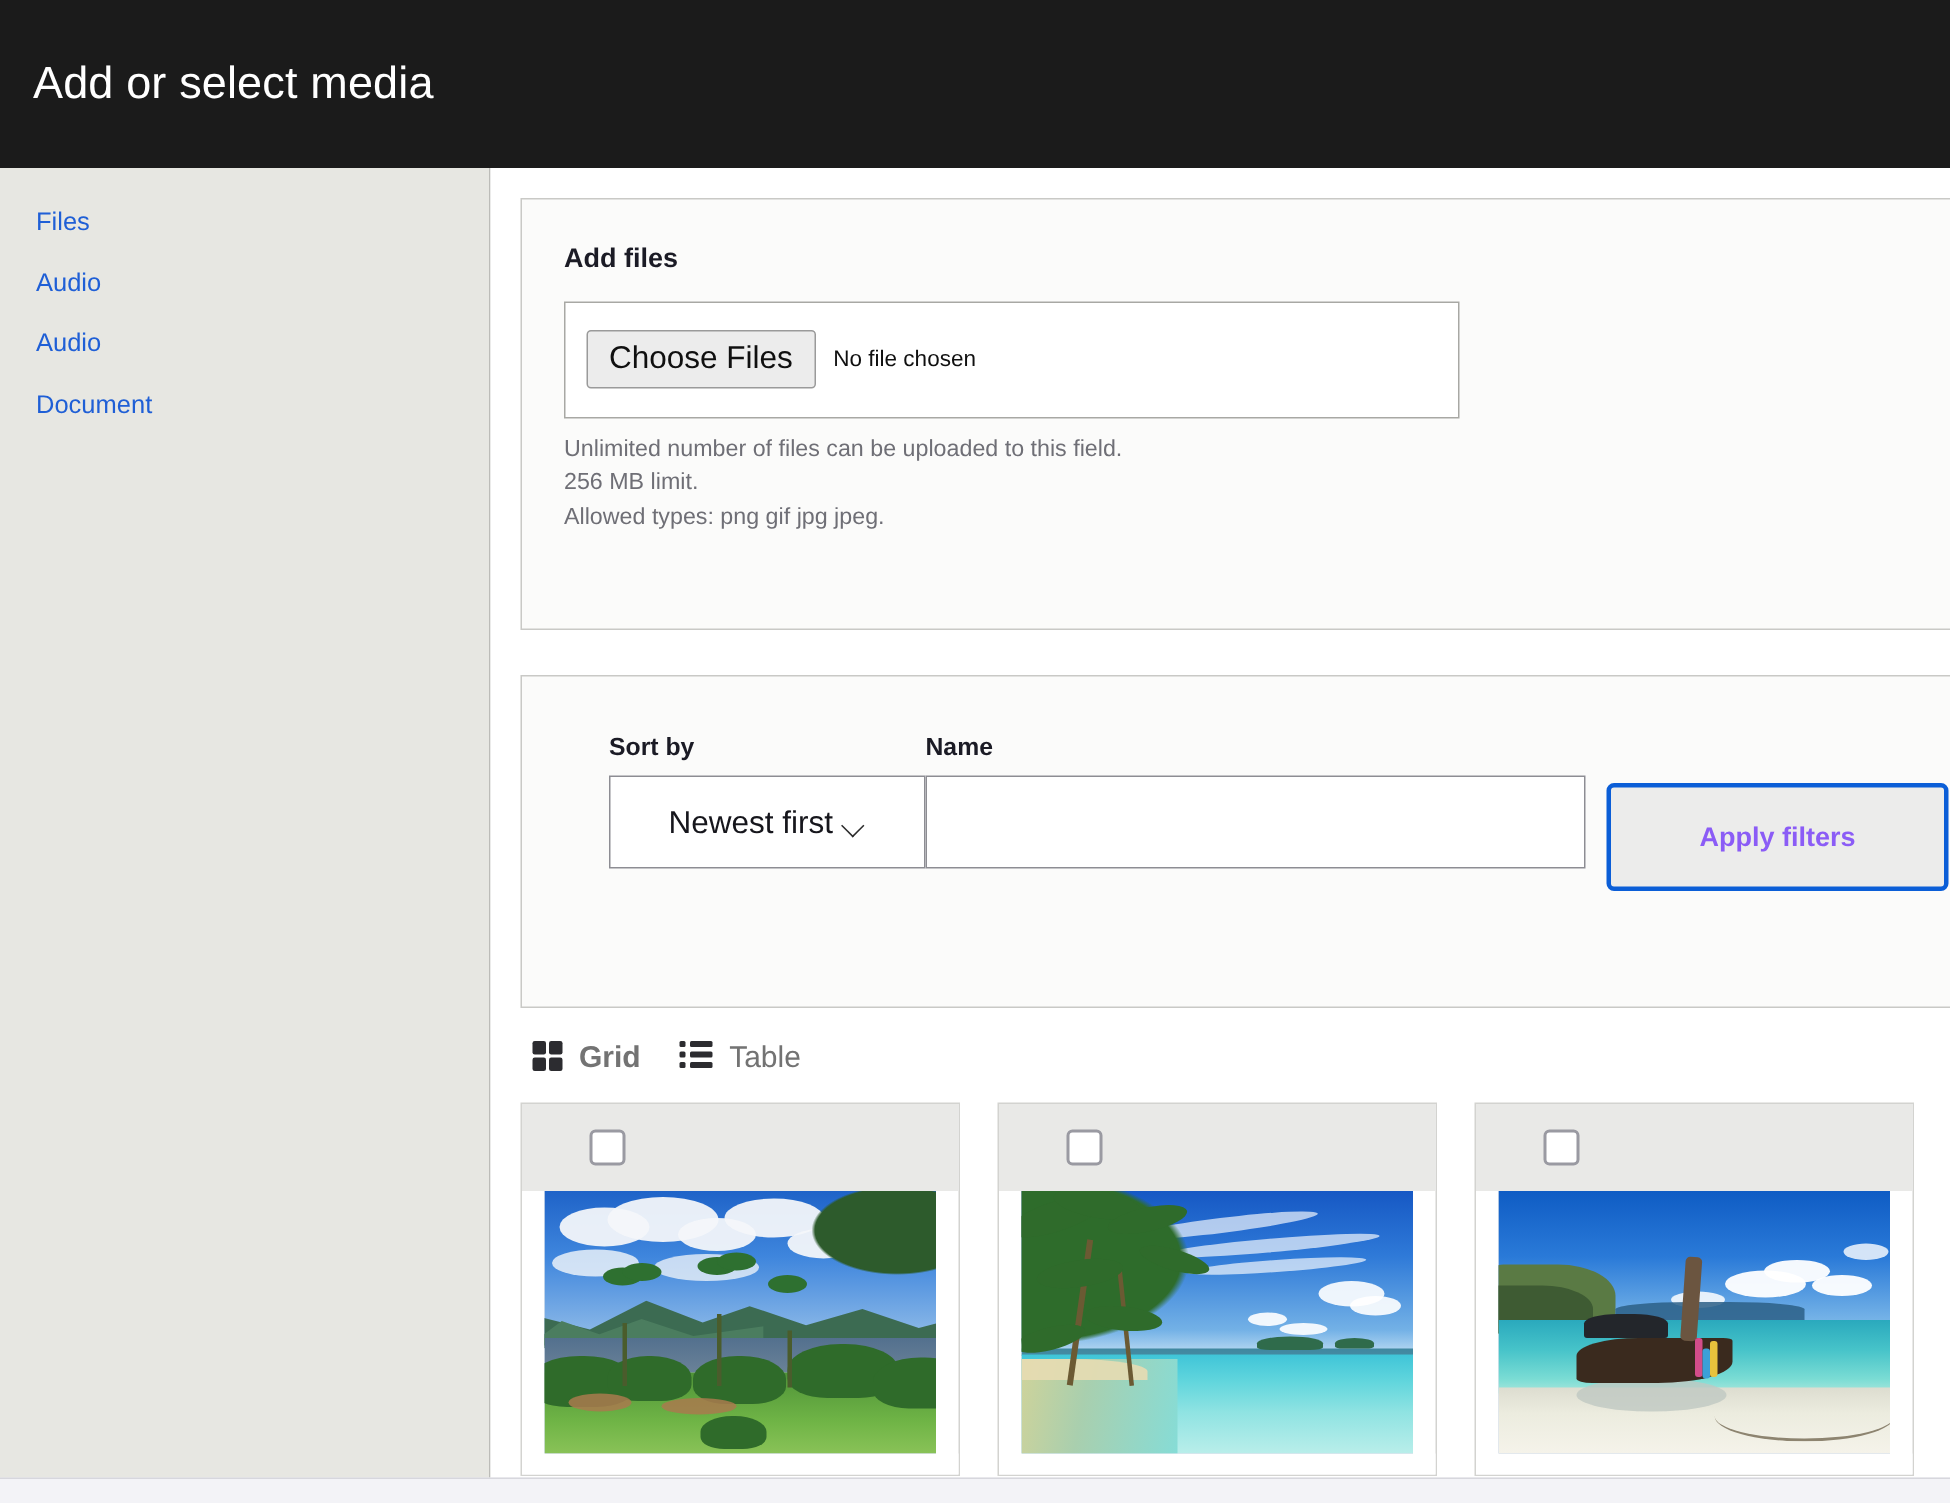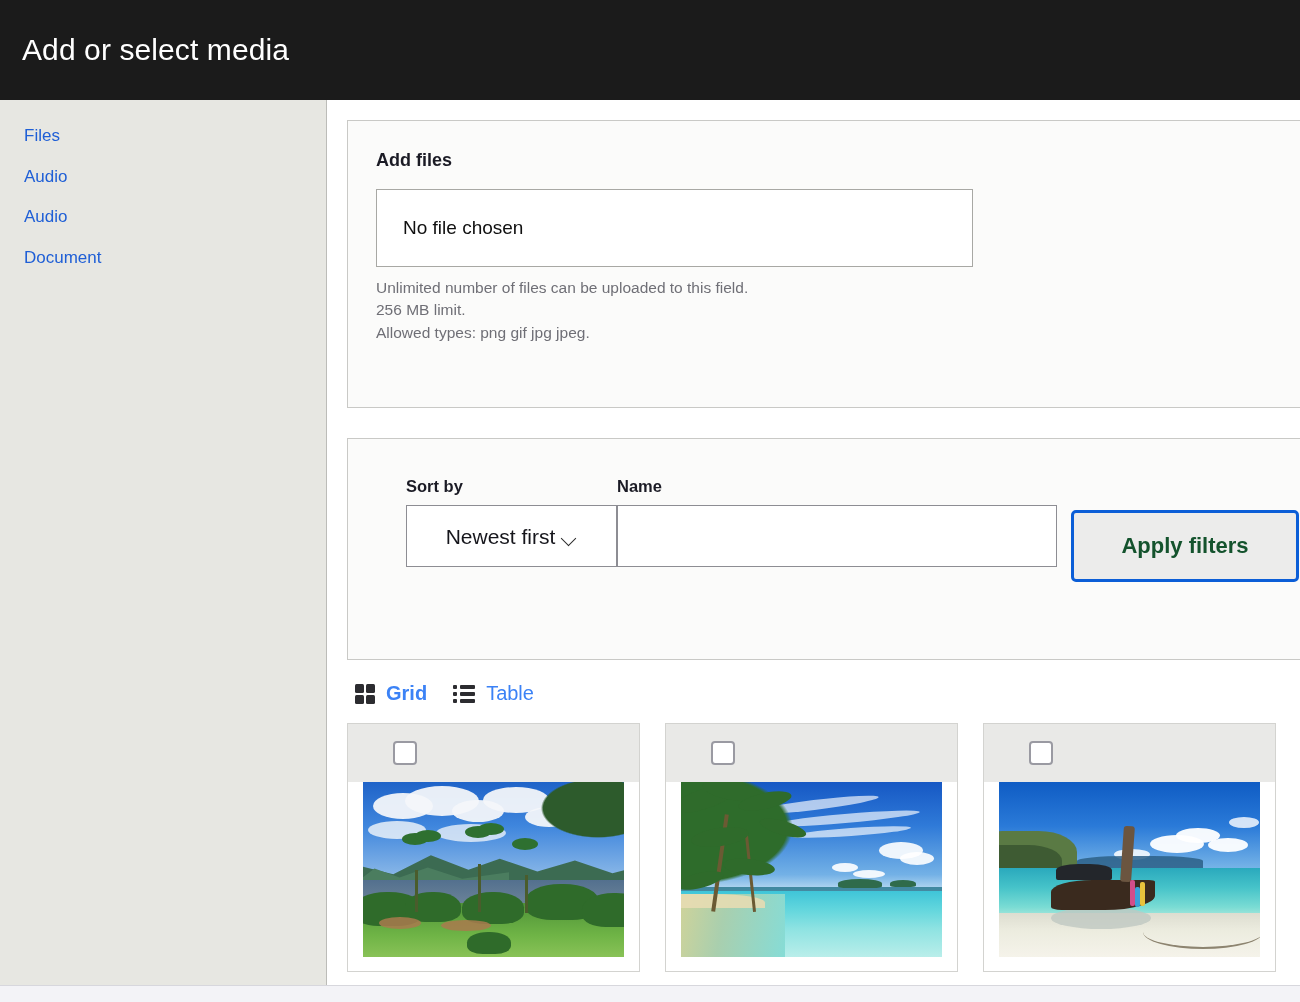--- a/index.html
+++ b/index.html
@@ -6,21 +6,21 @@
   html, body {
     margin: 0; padding: 0;
     width: 1300px; height: 1002px;
     overflow: hidden;
     background: #ffffff;
     font-family: "Liberation Sans", sans-serif;
   }
 
   
   .titlebar {
-    height: 100px;
+    height: 112px;
     background: #1b1b1b;
     display: flex;
     align-items: center;
     padding: 0 0 0 22px;
   }
   .titlebar-text {
     color: #ffffff;
     font-size: 30px;
     font-weight: 400;
     letter-spacing: .1px;
@@ -92,21 +92,21 @@
     border: 1px solid #9a9a9a;
     border-radius: 3px;
     padding: 7px 14px 8px 14px;
     font-size: 21px;
     color: #101010;
     font-family: "Liberation Sans", sans-serif;
     cursor: pointer;
     line-height: 1.05;
   }
   .file-status {
-    font-size: 19px;
+    font-size: 15px;
     color: #101010;
     margin-left: 12px;
     line-height: 1.05;
   }
   .file-help {
     margin-top: 10px;
     color: #6f6f76;
     font-size: 15.5px;
     line-height: 1.45;
   }
@@ -170,42 +170,41 @@
     transform: rotate(45deg);
   }
   .apply-btn {
     margin-left: 14px;
     margin-top: 33px;
     width: 228px;
     height: 72px;
     border: 3px solid #0b5ed7;
     border-radius: 5px;
     background: #ececeb;
-    color: #14532d;
-    font-size: 22px;
+    color: #8b5cf6;
+    font-size: 18px;
     font-weight: bold;
     font-family: "Liberation Sans", sans-serif;
     cursor: pointer;
     line-height: 1;
   }
 
   
   .view-switch {
     display: flex;
     align-items: center;
     margin: -8px 0 18px 8px;
     gap: 26px;
   }
   .view-opt {
     display: flex;
-    align-items: center;
     gap: 11px;
     cursor: pointer;
     text-decoration: none;
-    color: #3b82f6;
+    color: #737373;
     font-size: 20px;
   }
   .view-opt.active { font-weight: bold; }
 
   .icon-grid {
     width: 20px; height: 20px;
     display: grid;
     grid-template-columns: 9px 9px;
     grid-template-rows: 9px 9px;
     gap: 2px;
@@ -342,20 +341,21 @@
     <a class="sidebar-item" href="#">Audio</a>
     <a class="sidebar-item" href="#">Audio</a>
     <a class="sidebar-item" href="#">Document</a>
   </nav>
 
   <main class="content">
 
     <section class="panel panel-addfiles">
       <h2 class="panel-title">Add files</h2>
       <div class="file-input-box">
+        <button class="choose-btn">Choose Files</button>
         <span class="file-status">No file chosen</span>
       </div>
       <div class="file-help">
         <div>Unlimited number of files can be uploaded to this field.</div>
         <div>256 MB limit.</div>
         <div>Allowed types: png gif jpg jpeg.</div>
       </div>
     </section>
 
     <section class="panel panel-filters">

